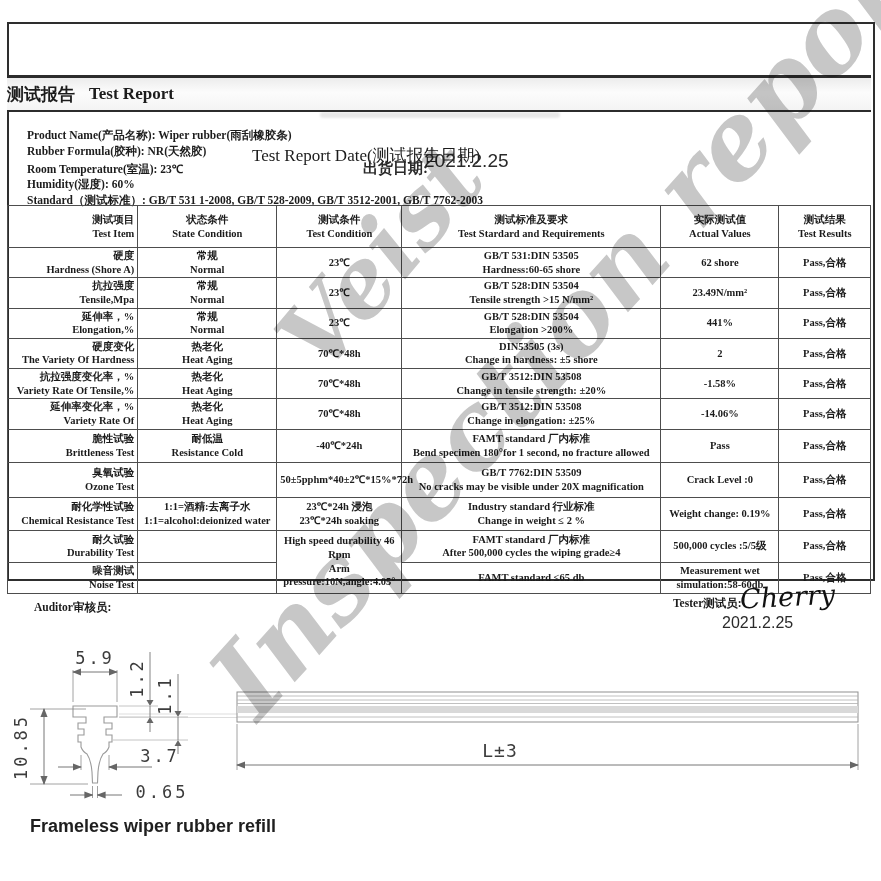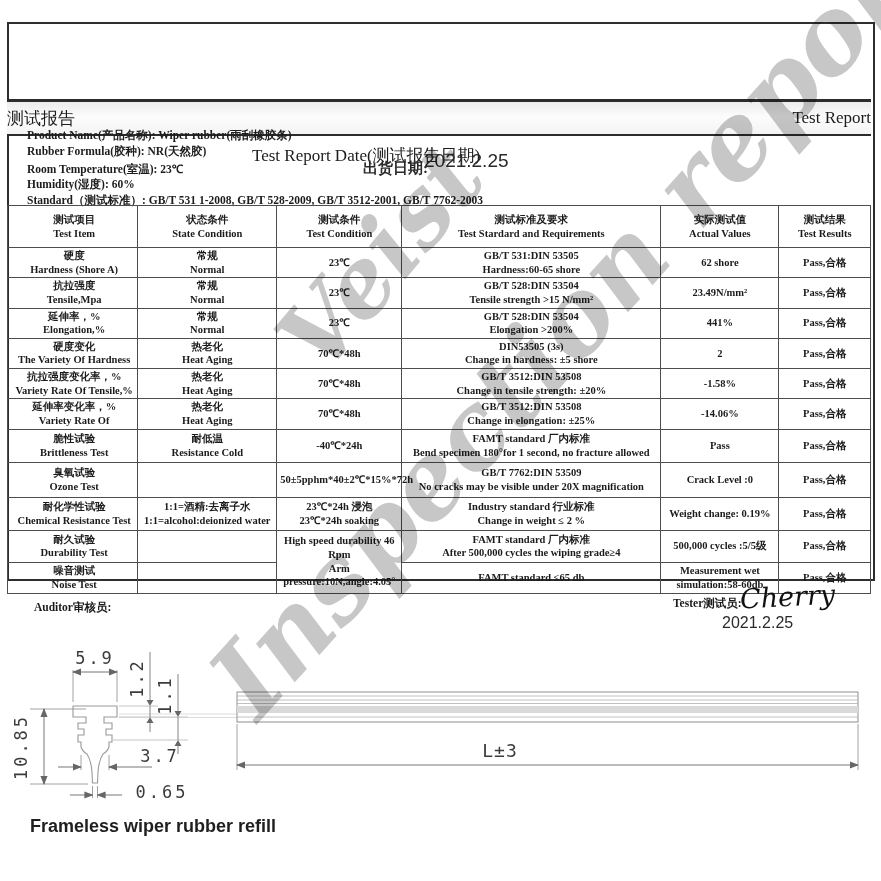--- a/index.html
+++ b/index.html
@@ -3,38 +3,38 @@
 <meta charset="utf-8">
 <style>
   html,body{margin:0;padding:0;background:#fff;}
   .page{position:relative;width:881px;height:881px;background:#ffffff;overflow:hidden;
         font-family:"Liberation Serif",serif;color:#1c1c1c;}
   
   .frame{position:absolute;left:7px;top:22px;width:864px;height:555px;border:2px solid #2e2e2e;background:transparent;}
   .company{position:absolute;left:0;right:0;top:52px;text-align:center;
            font-family:"Liberation Sans",sans-serif;font-size:21px;font-weight:600;color:#2b2b2b;letter-spacing:.5px;}
   .smudge{position:absolute;left:320px;top:112px;width:240px;height:6px;background:#e7e7e7;border-radius:3px;filter:blur(1px);}
-  .titleband{position:absolute;left:7px;top:99px;width:864px;height:37px;box-sizing:border-box;
+  .titleband{position:absolute;left:7px;top:75px;width:864px;height:37px;box-sizing:border-box;
              border-top:3px solid #2c2c2c;border-bottom:2px solid #2c2c2c;
              background:linear-gradient(180deg,#ececec,#fcfcfc 45%,#f4f4f4);
-             display:flex;align-items:center;justify-content:space-between;font-size:17px;font-weight:normal;}
+             display:flex;align-items:center;justify-content:flex-start;font-size:17px;font-weight:bold;}
   .titleband .gap{width:14px;display:inline-block;}
   
   .infoline{position:absolute;left:27px;font-size:11.5px;font-weight:bold;white-space:nowrap;}
   .inf1{top:128px;} .inf2{top:144px;} .inf3{top:161px;} .inf4{top:177px;} .inf5{top:193px;}
   .trdate{position:absolute;left:252px;top:144px;font-size:17px;font-weight:normal;}
   .shiplabel{position:absolute;left:363px;top:159px;font-size:15px;font-weight:bold;color:#2a2a2a;}
   .shipdate{position:absolute;left:424px;top:150px;font-family:"Liberation Sans",sans-serif;
             font-size:19px;font-weight:500;color:#2a2a2a;}
   
   table.report{position:absolute;left:7px;top:205px;width:864px;border-collapse:collapse;table-layout:fixed;
                font-size:10.5px;font-weight:bold;color:#1b1b1b;}
   table.report th,table.report td{border:1px solid #4d4d4d;padding:1px 3px;vertical-align:middle;text-align:center;line-height:1.3;}
   table.report thead tr{height:42px;}
-  table.report .cl{text-align:center;padding-left:6px;}
+  table.report .cl{text-align:right;padding-left:6px;}
   table.report .ln{display:block;}
   tbody tr:nth-child(1){height:27px;} tbody tr:nth-child(2){height:26px;} tbody tr:nth-child(3){height:26px;}
   tbody tr:nth-child(4){height:29px;} tbody tr:nth-child(5){height:28px;} tbody tr:nth-child(6){height:28px;}
   tbody tr:nth-child(7){height:33px;} tbody tr:nth-child(8){height:35px;} tbody tr:nth-child(9){height:33px;}
   tbody tr:nth-child(10){height:32px;} tbody tr:nth-child(11){height:31px;}
   
   .auditor{position:absolute;left:13px;top:600px;font-size:11.5px;font-weight:bold;margin-left:21px;}
   .tester{position:absolute;left:673px;top:596px;font-size:11.5px;font-weight:bold;}
   .cherry{position:absolute;left:740px;top:581px;font-family:"DejaVu Serif",serif;font-style:italic;
           font-size:27px;color:#111;transform:rotate(-3deg);}

